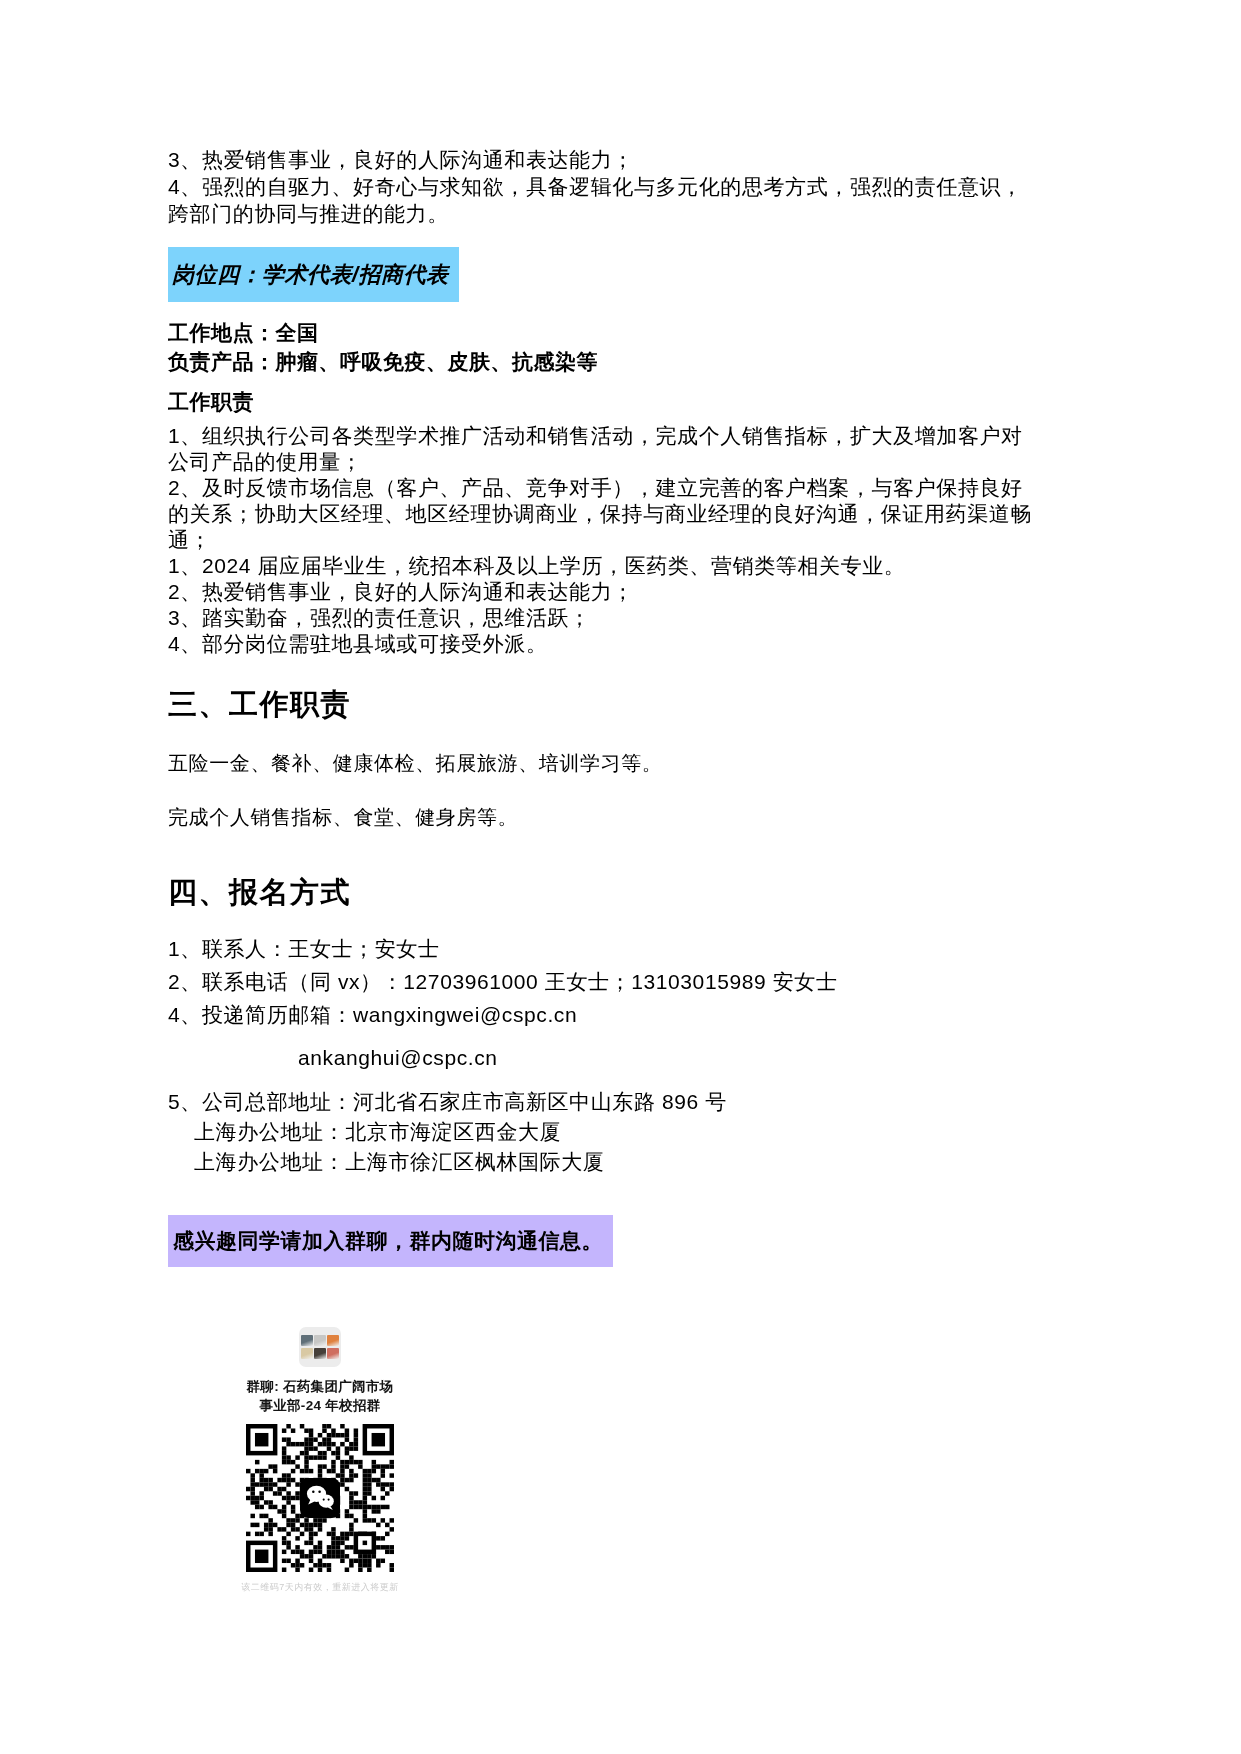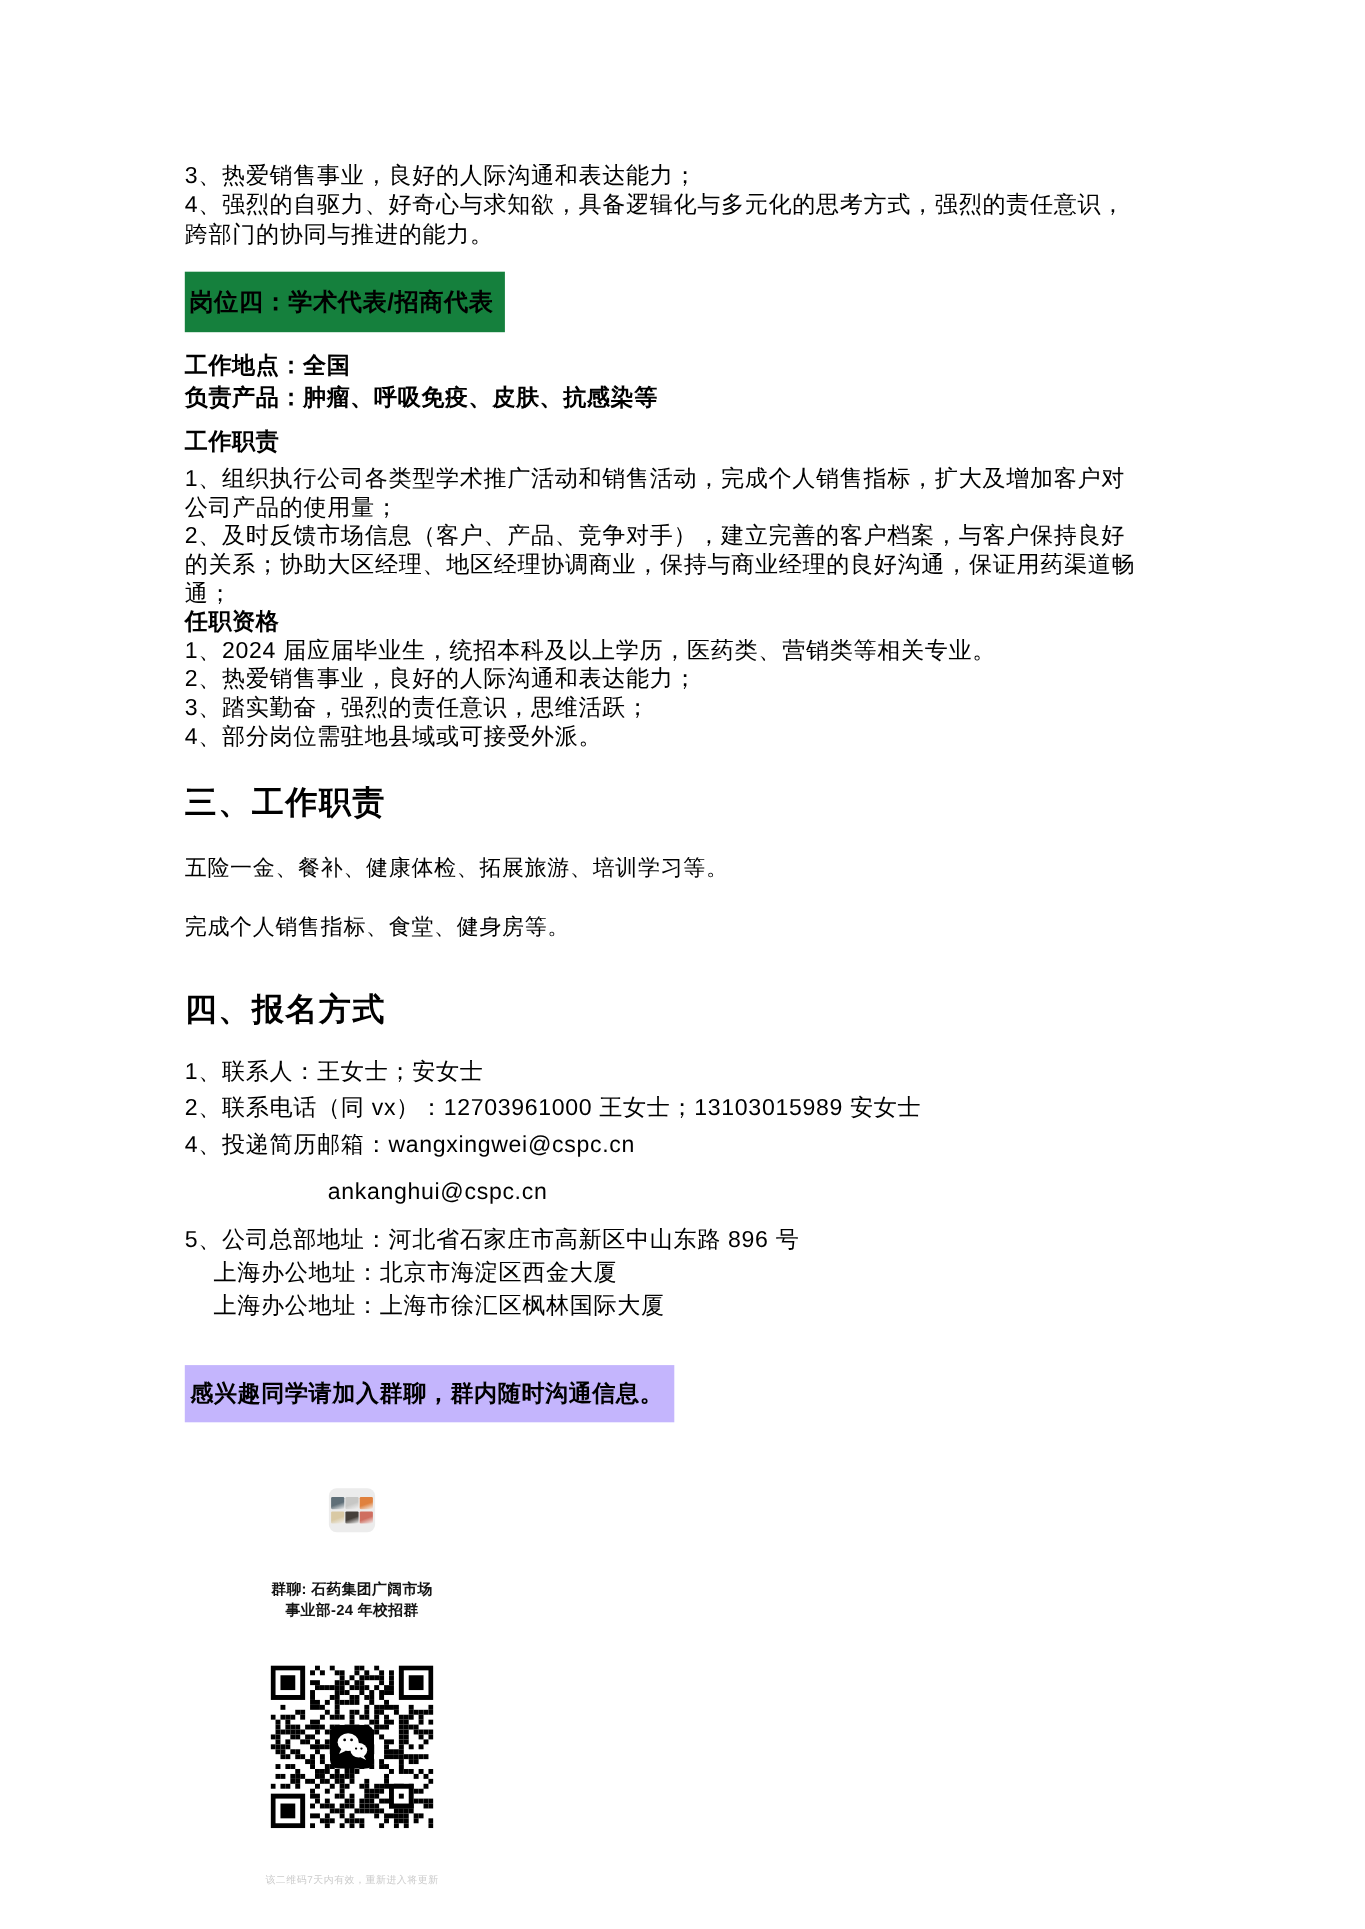--- a/index.html
+++ b/index.html
@@ -31,21 +31,21 @@
   .apply-heading{margin-top:42px;}
   .apply-line{font-size:21px;line-height:26px;letter-spacing:0.6px;margin-top:7px;}
   .first-apply-line{margin-top:25px;}
   .email2{margin-left:130px;margin-top:17px;}
   .addr-block{margin-top:18px;}
   .addr-sub{margin-left:26px;margin-top:4px;}
   .notice{margin-top:40px;padding:12px 10px 12px 5px;font-size:21px;}
 
   .wechat-block{
     margin-left:77px;margin-top:60px;width:150px;
-    display:flex;flex-direction:column;align-items:center;gap:32px;
+    display:flex;flex-direction:column;align-items:center;
   }
   .group-avatar{
     width:42px;height:40px;background:#ececec;border-radius:7px;
     display:flex;flex-wrap:wrap;gap:1.5px;justify-content:center;
     align-content:center;box-sizing:border-box;padding:2px;
   }
   .group-avatar .cell{width:11.5px;height:11.5px;border-radius:1px;}
   .group-caption{
     margin-top:10px;font-size:13.5px;line-height:19px;font-weight:600;
     color:#141414;text-align:center;white-space:pre-line;letter-spacing:0.3px;
@@ -63,34 +63,33 @@
 </head>
 <body>
 
 <div class="content">
 
   <div class="body-text">3、热爱销售事业，良好的人际沟通和表达能力；
 4、强烈的自驱力、好奇心与求知欲，具备逻辑化与多元化的思考方式，强烈的责任意识，
 跨部门的协同与推进的能力。</div>
 
   <div>
-    <span class="hl job-title" style="background: #15803d;">岗位四：学术代表/招商代表</span>
+    <span class="hl job-title" style="background: #7dd3fc; font-style: italic;">岗位四：学术代表/招商代表</span>
   </div>
 
   <div class="meta"><span>工作地点：全国</span>
 <span>负责产品：肿瘤、呼吸免疫、皮肤、抗感染等</span></div>
 
   <div class="sub-heading">工作职责</div>
   <div class="body-text dense duties">1、组织执行公司各类型学术推广活动和销售活动，完成个人销售指标，扩大及增加客户对
 公司产品的使用量；
 2、及时反馈市场信息（客户、产品、竞争对手），建立完善的客户档案，与客户保持良好
 的关系；协助大区经理、地区经理协调商业，保持与商业经理的良好沟通，保证用药渠道畅
 通；</div>
 
-  <div class="sub-heading qual-heading">任职资格</div>
   <div class="body-text dense">1、2024 届应届毕业生，统招本科及以上学历，医药类、营销类等相关专业。
 2、热爱销售事业，良好的人际沟通和表达能力；
 3、踏实勤奋，强烈的责任意识，思维活跃；
 4、部分岗位需驻地县域或可接受外派。</div>
 
   <div class="big-heading">三、工作职责</div>
   <div class="benefit-line">五险一金、餐补、健康体检、拓展旅游、培训学习等。</div>
   <div class="benefit-line">完成个人销售指标、食堂、健身房等。</div>
 
   <div class="big-heading apply-heading">四、报名方式</div>

